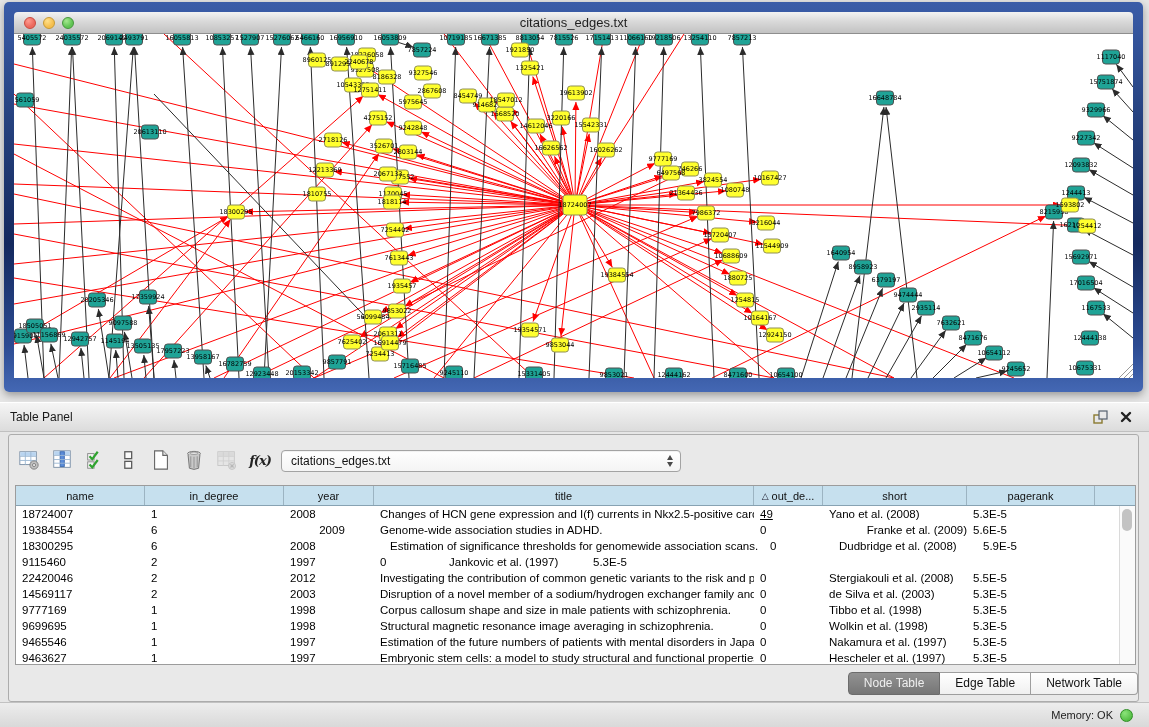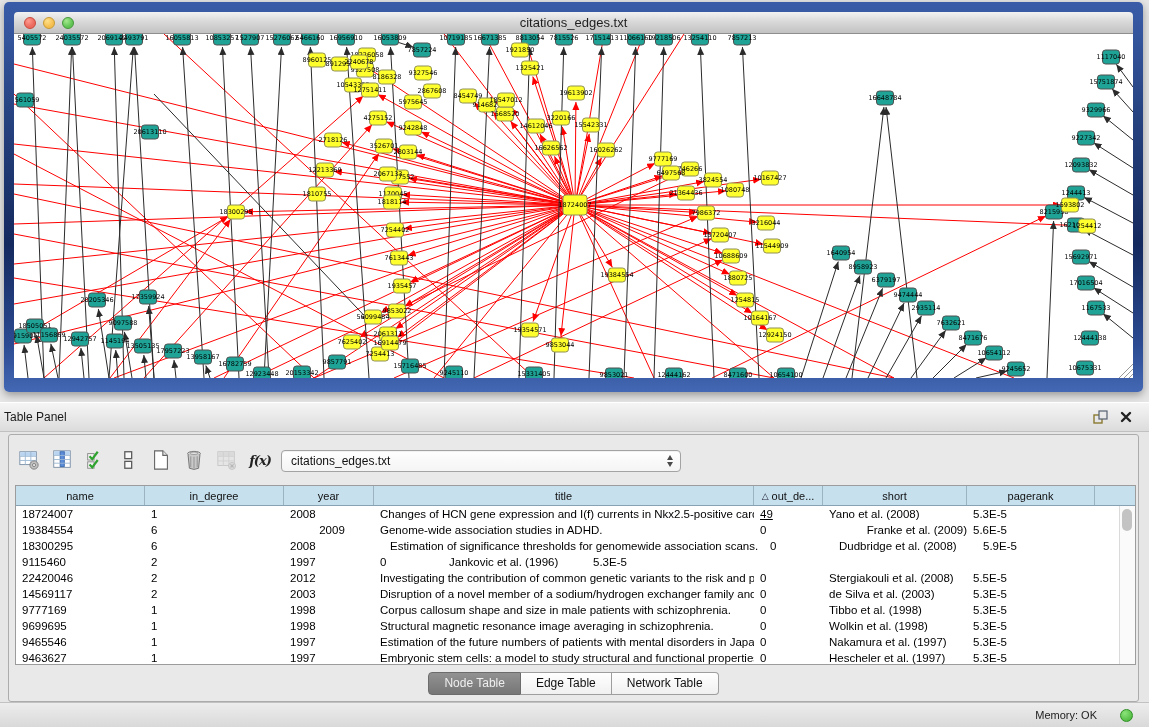--- a/index.html
+++ b/index.html
@@ -21,21 +21,21 @@
   .light.g{background:radial-gradient(circle at 35% 30%,#A5E88F,#61C554 60%);border:1px solid #45963B}
   .wtitle{flex:1;text-align:center;font-size:13px;color:#1f1f1f}
   .netcanvas{position:relative;width:1119px;height:344px;background:#fff;overflow:hidden}
   #netsvg{position:absolute;left:0;top:0;width:100%;height:100%}
   #netsvg text{font-family:"DejaVu Sans",sans-serif;font-size:6.5px;fill:#000}
 
   
   .tph{position:absolute;left:0;top:402px;width:1149px;height:30px;box-sizing:border-box;
        background:linear-gradient(180deg,#F5F5F5,#DCDCDC);border-top:1px solid #FFF;
        border-bottom:1px solid #C0C0C0;display:flex;align-items:center;
-       padding:0 14px 0 4px;font-size:12px;color:#1a1a1a}
+       padding:0 14px 0 10px;font-size:12px;color:#1a1a1a}
   .tph .sp{flex:1}
   .hicon{width:18px;height:16px;display:flex;align-items:center;justify-content:center;margin-left:8px}
 
   
   .tpb{position:absolute;left:8px;top:434px;width:1131px;height:268px;box-sizing:border-box;
        background:#E9E9E9;border:1px solid #ACACAC;border-radius:3px}
   .toolbar{position:absolute;left:8px;top:11px;height:28px;display:flex;align-items:center;gap:9px}
   .tbtn{width:24px;height:24px;display:flex;align-items:center;justify-content:center}
   .fx{font-family:"DejaVu Serif",serif;font-style:italic;font-size:13px;color:#222;font-weight:bold;letter-spacing:-1px}
   .combo{position:absolute;left:272px;top:15px;width:400px;height:22px;box-sizing:border-box;
@@ -54,31 +54,31 @@
   .th{box-sizing:border-box;border-right:1px solid #9CB4C2;font-size:11px;color:#111;
       display:flex;align-items:center;justify-content:center;gap:3px;overflow:hidden;white-space:nowrap}
   .th .sortg{font-size:9px;color:#223}
   .thfill{flex:1;border-right:none}
   .tr{display:flex;height:16px;font-size:11.5px;color:#000;align-items:center}
   .td{box-sizing:border-box;padding-left:6px;white-space:nowrap;overflow:hidden;flex:none}
   .vsb{position:absolute;right:0;top:20px;bottom:0;width:15px;background:#FAFAFA;border-left:1px solid #DADADA}
   .vsb .thumb{position:absolute;left:2px;top:3px;width:10px;height:22px;background:#C3C3C3;border-radius:6px}
 
   
-  .tabs{position:absolute;left:0;right:0;top:237px;display:flex;justify-content:center}
+  .tabs{position:absolute;left:0;right:0;top:237px;display:flex;justify-content:flex-end}
   .tab{font-size:12px;line-height:15px;padding:3px 15px;background:linear-gradient(180deg,#FFFFFF,#F0F0F0);
        border:1px solid #9E9E9E;border-left:none;color:#111;white-space:nowrap}
   .tab:first-child{border-left:1px solid #9E9E9E;border-radius:4px 0 0 4px}
   .tab:last-child{border-radius:0 4px 4px 0}
   .tab.sel{background:linear-gradient(180deg,#929292,#767676);color:#EFEFEF;border-color:#6C6C6C}
 
   
   .status{position:absolute;left:0;top:702px;width:1149px;height:25px;box-sizing:border-box;
           background:linear-gradient(180deg,#EDEDED,#D9D9D9);border-top:1px solid #C2C2C2;
-          display:flex;align-items:center;justify-content:flex-end;gap:23px;
+          display:flex;align-items:center;justify-content:flex-end;gap:7px;
           padding-right:16px;font-size:11px;color:#222}
   .memdot{width:13px;height:13px;border-radius:50%;box-sizing:border-box;
           background:radial-gradient(circle at 35% 30%,#8BE47A,#3FAE30);border:1px solid #2E8F24}
 </style>
 </head>
 <body>
 
 <div class="netwin">
   <div class="titlebar">
     <div class="lights">
@@ -928,21 +928,21 @@
           <div class="td" style="width: 380px; margin-left: 10px;">Estimation of significance thresholds for genomewide association scans.</div>
           <div class="td" style="width: 69px;">0</div>
           <div class="td" style="width: 144px;">Dudbridge et al. (2008)</div>
           <div class="td" style="width: 128px;">5.9E-5</div>
         </div>
         <div class="tr">
           <div class="td" style="width: 129px;">9115460</div>
           <div class="td" style="width: 139px;">2</div>
           <div class="td" style="width: 90px;">1997</div>
           <div class="td" style="width: 69px;">0</div>
-          <div class="td" style="width: 144px;">Jankovic et al. (1996)</div>
+          <div class="td" style="width: 144px;">Jankovic et al. (1997)</div>
           <div class="td" style="width: 128px;">5.3E-5</div>
         </div>
         <div class="tr">
           <div class="td" style="width: 129px;">22420046</div>
           <div class="td" style="width: 139px;">2</div>
           <div class="td" style="width: 90px;">2012</div>
           <div class="td" style="width: 380px;">Investigating the contribution of common genetic variants to the risk and pathogen…</div>
           <div class="td" style="width: 69px;">0</div>
           <div class="td" style="width: 144px;">Stergiakouli et al. (2008)</div>
           <div class="td" style="width: 128px;">5.5E-5</div>

